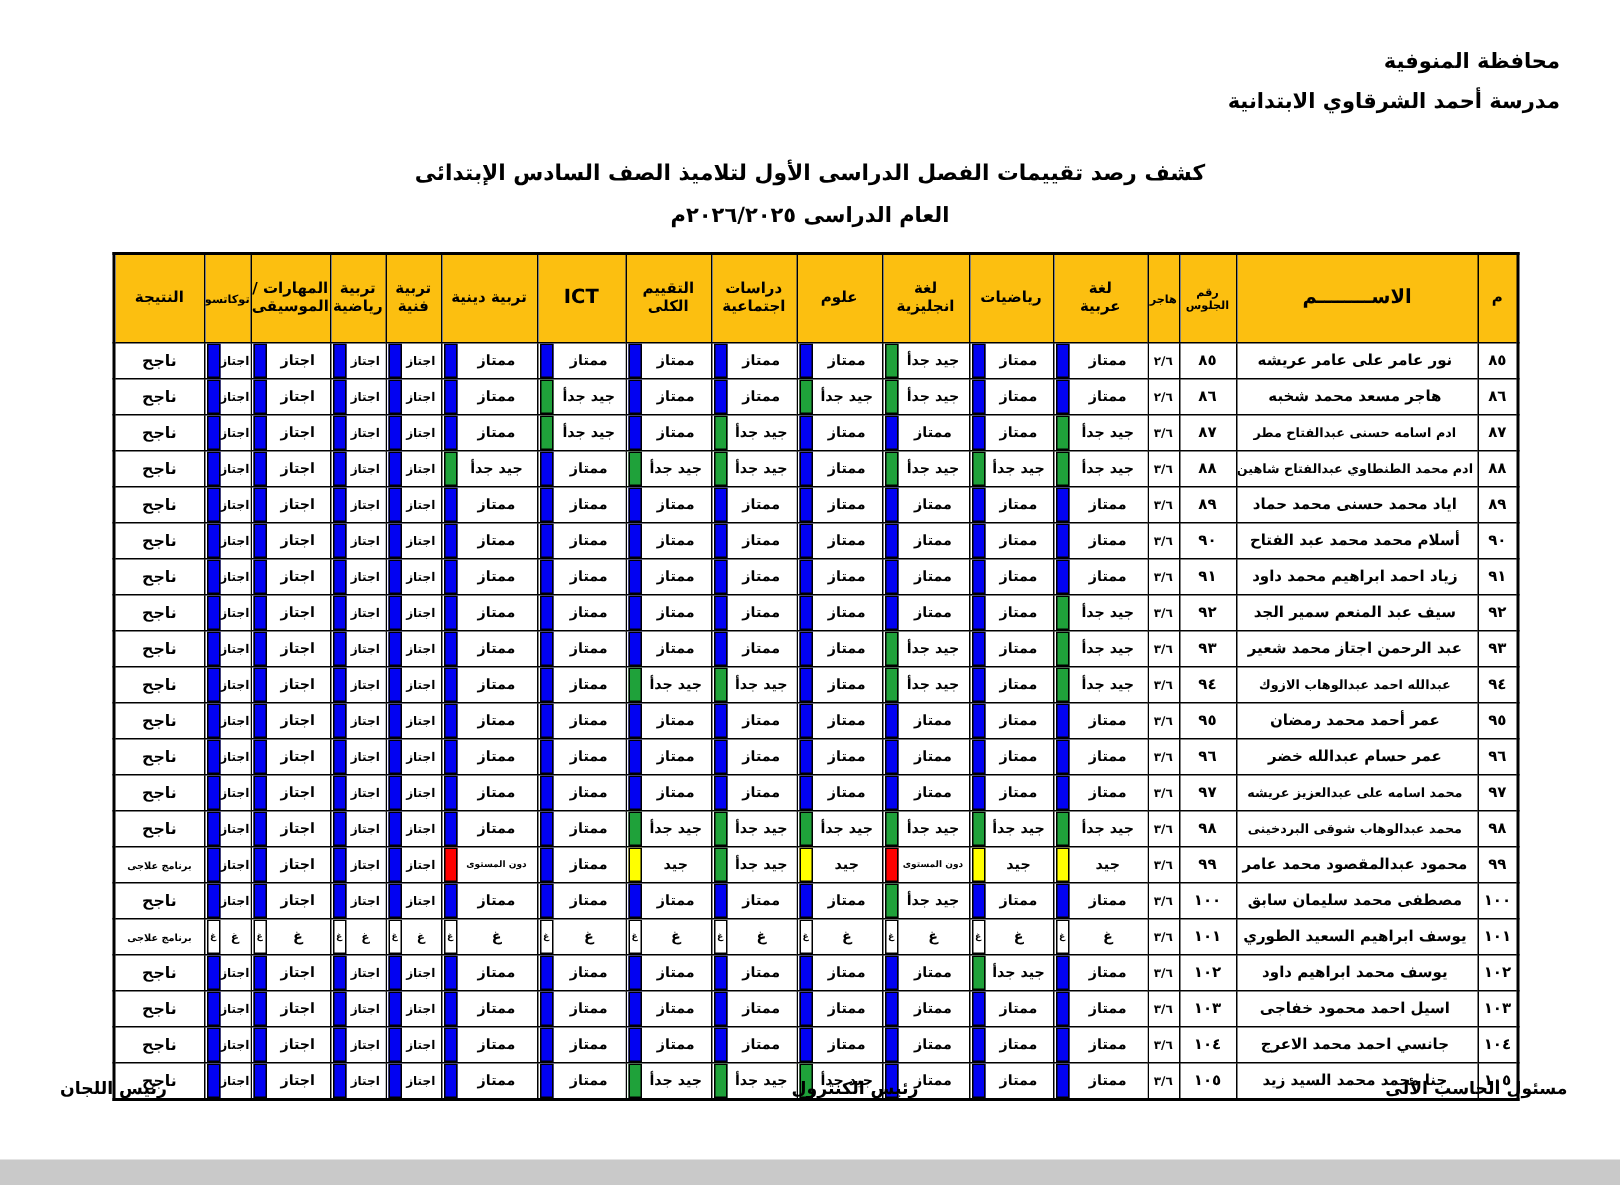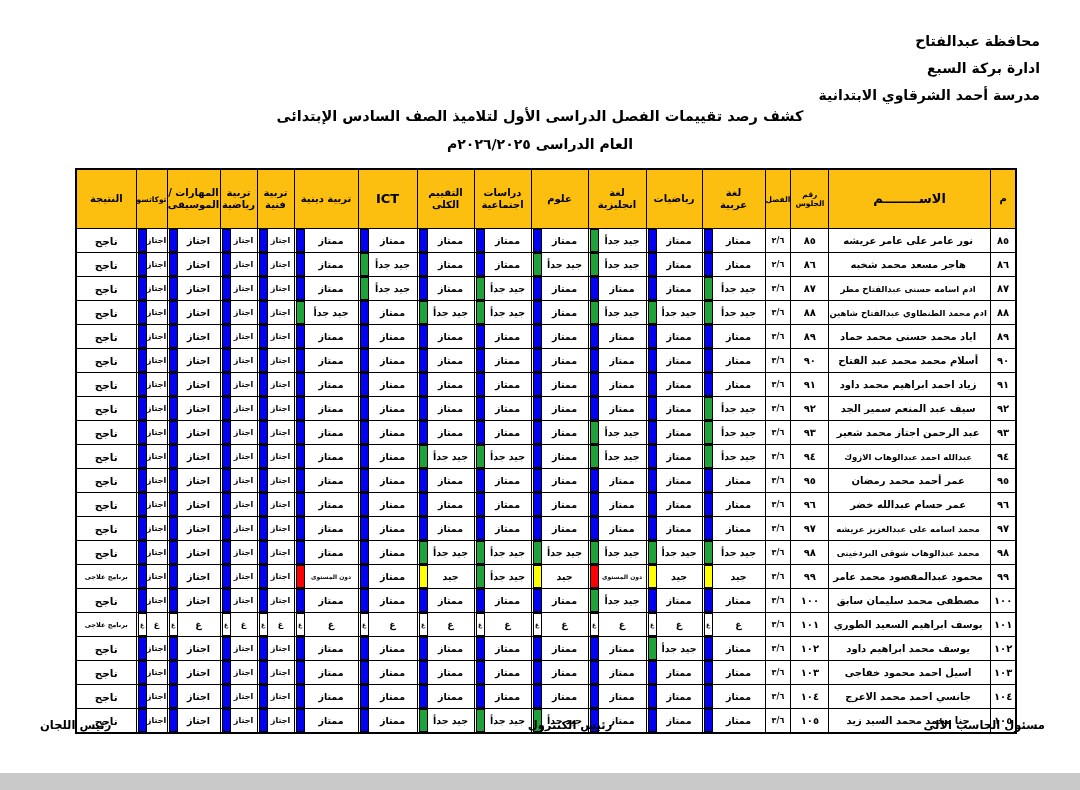--- a/index.html
+++ b/index.html
@@ -39,22 +39,21 @@
   .sig-center{left:50%;transform:translateX(-50%);margin-left:30px;}
   .sig-left{left:40px;}
   .bottom-strip{position:absolute;left:0;bottom:0;width:100%;height:17px;background:#c9c9c9;}
 </style>
 </head>
 <body>
 
 <div class="page">
 
   <div class="org">
-    <div>محافظة عبدالفتاح</div>
-    <div>ادارة بركة السبع</div>
+    <div>محافظة المنوفية</div>
     <div>مدرسة أحمد الشرقاوي الابتدانية</div>
   </div>
 
   <div class="title1">كشف رصد تقييمات الفصل الدراسى الأول لتلاميذ الصف السادس الإبتدائى</div>
   <div class="title2">العام الدراسى ٢٠٢٦/٢٠٢٥م</div>
 
   <table class="sheet">
     <colgroup id="colgroup">
         <col style="width: 26px;">
         <col style="width: 136px;">
@@ -73,21 +72,21 @@
         <col style="width: 53px;">
         <col style="width: 31px;">
         <col style="width: 60px;">
       </colgroup>
     <thead>
         <tr id="header-row">
           <th class="h-no">م</th>
           <th class="h-name">الاســــــــم</th>
           <th class="h-tiny">رقم
 الجلوس</th>
-          <th class="h-tiny">الفصل</th>
+          <th class="h-tiny">هاجر</th>
           <th class="">لغة
 عربية</th>
           <th class="">رياضيات</th>
           <th class="">لغة
 انجليزية</th>
           <th class="">علوم</th>
           <th class="">دراسات
 اجتماعية</th>
           <th class="">التقييم
 الكلى</th>

